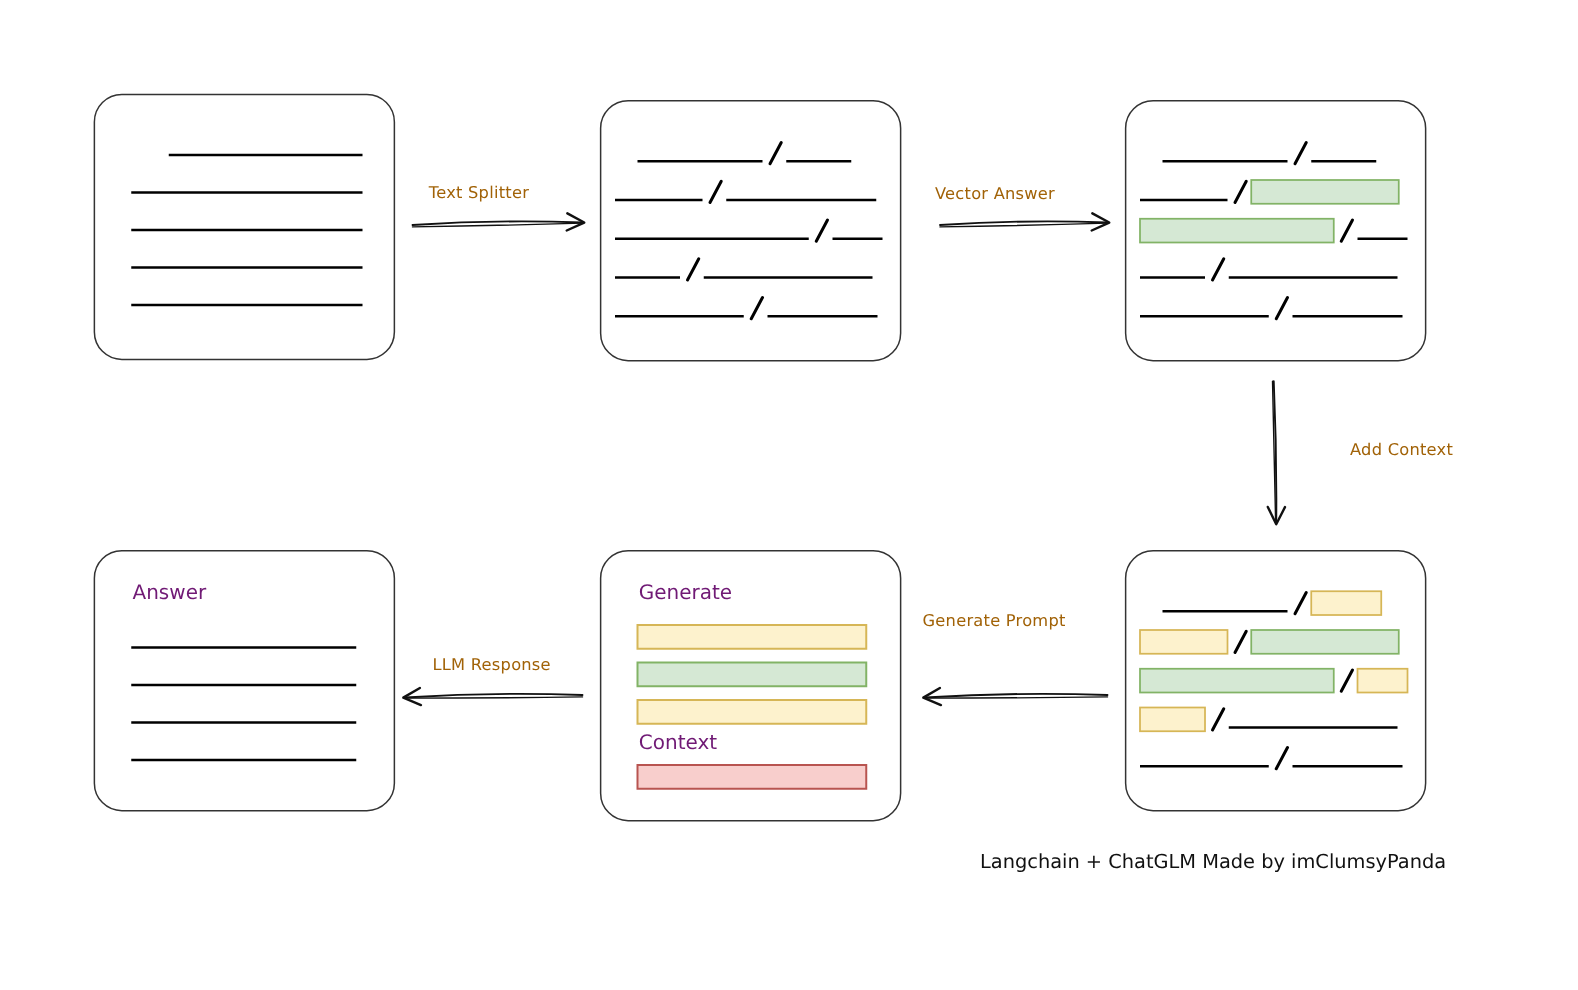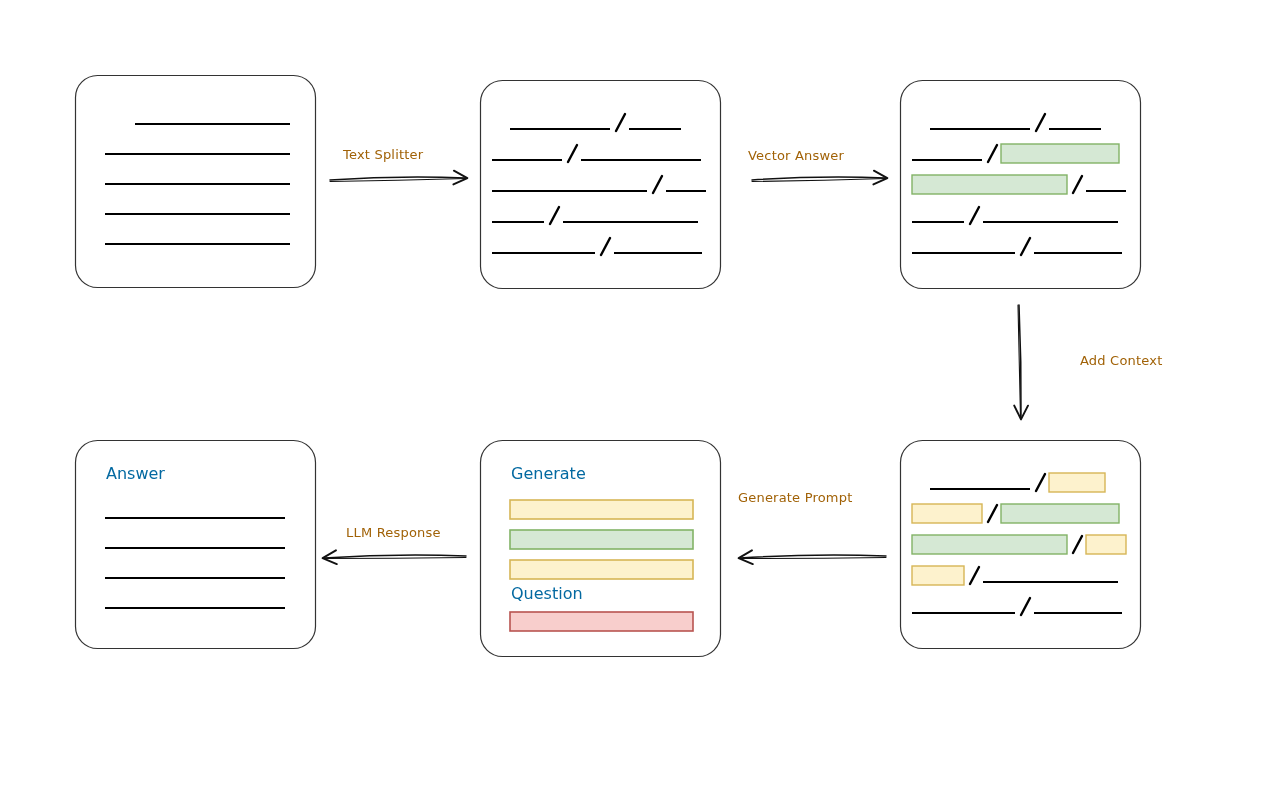--- a/index.html
+++ b/index.html
@@ -30,21 +30,21 @@
     font-family: "DejaVu Sans", sans-serif;
     font-size: 13px;
     color: #a16207;
     white-space: nowrap;
     letter-spacing: 0.2px;
   }
   .box-title {
     position: absolute;
     font-family: "DejaVu Sans", sans-serif;
     font-size: 16px;
-    color: #0369a1;
+    color: #701a75;
     white-space: nowrap;
   }
   .credit {
     position: absolute;
     font-family: "DejaVu Sans", sans-serif;
     font-size: 15.5px;
     color: #111111;
     white-space: nowrap;
   }
 </style>
@@ -158,16 +158,17 @@
       <div class="arrow-label" style="left: 748px; top: 148px;">Vector Answer</div>
       <div class="arrow-label" style="left: 1080px; top: 353px;">Add Context</div>
       <div class="arrow-label" style="left: 738px; top: 490px;">Generate Prompt</div>
       <div class="arrow-label" style="left: 346px; top: 525px;">LLM Response</div>
     </div>
 
   <div class="box-title" style="left:106px; top:464px;">Answer</div>
 
   <div class="box-title" style="left:511px; top:464px;">Generate</div>
 
-  <div class="box-title" style="left:511px; top:584px;">Question</div>
+  <div class="box-title" style="left:511px; top:584px;">Context</div>
 
+  <div class="credit" style="left:784px; top:680px;">Langchain + ChatGLM Made by imClumsyPanda</div>
 
 </div>
 
 </body></html>

